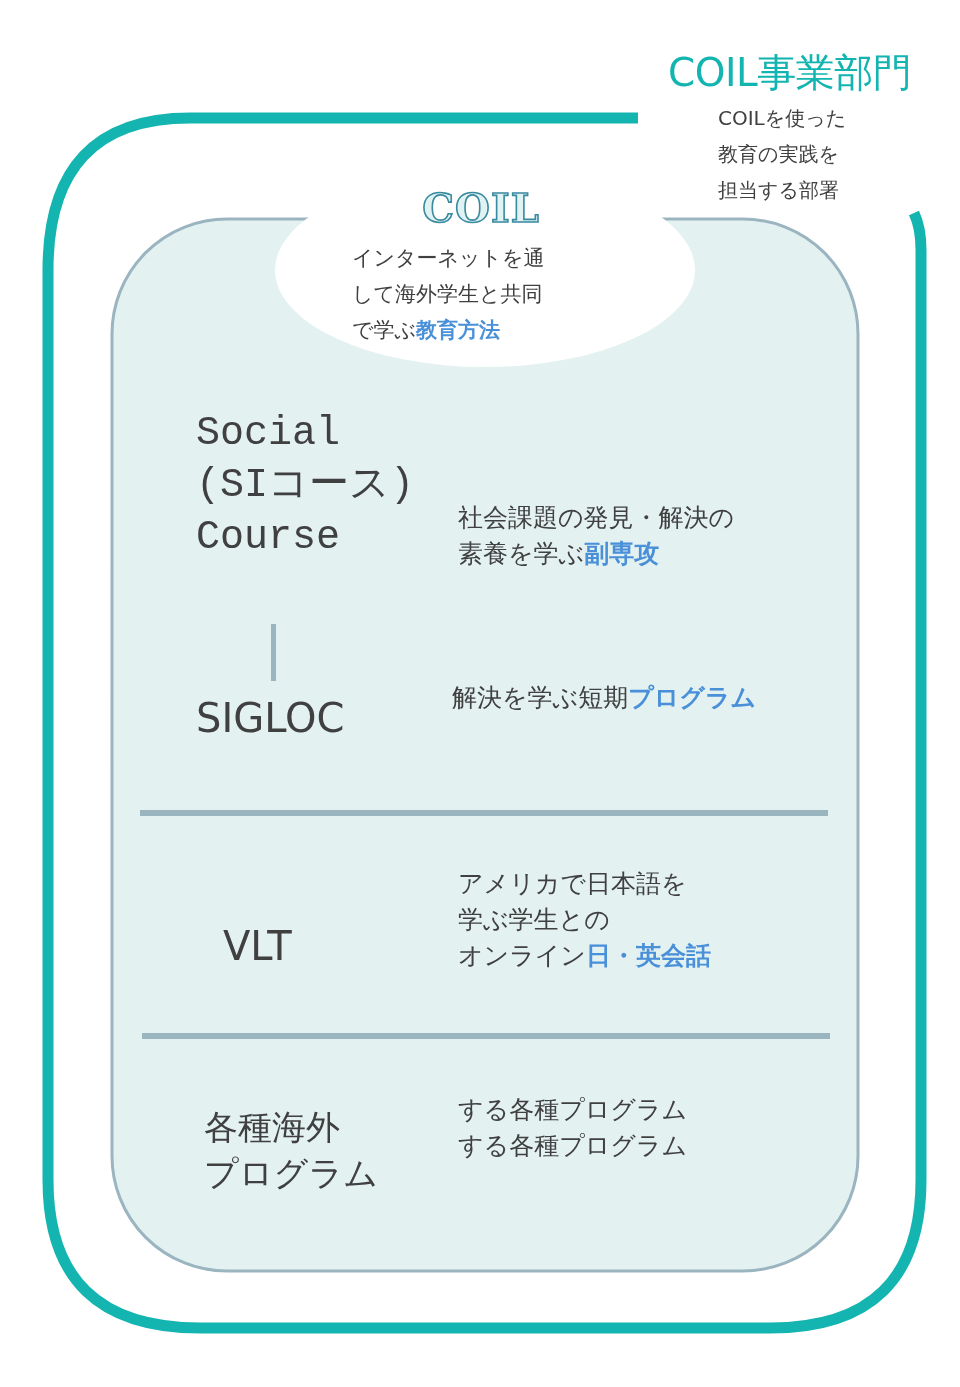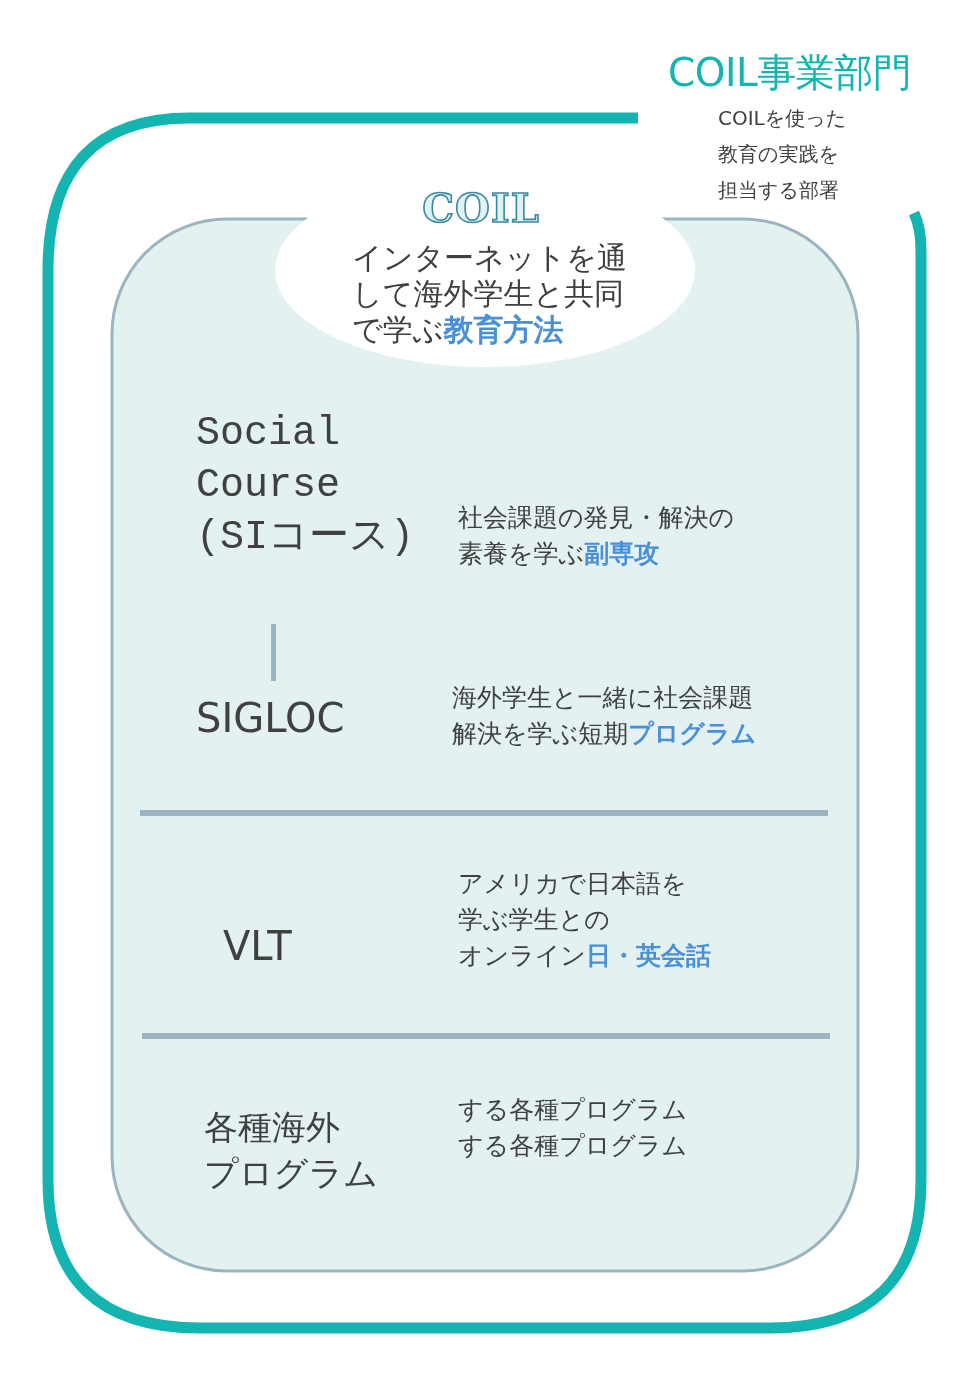--- a/index.html
+++ b/index.html
@@ -4,21 +4,21 @@
 <style>
   html, body { margin: 0; padding: 0; background: #ffffff; }
   body { width: 960px; height: 1387px; position: relative; overflow: hidden;
          font-family: "DejaVu Sans", "Liberation Sans", sans-serif; color: #404040; }
   .abs { position: absolute; }
   svg.frame { position: absolute; left: 0; top: 0; }
   .title { left: 668px; top: 48px; font-size: 39px; color: #14b5b0; line-height: 50px; white-space: nowrap; letter-spacing: -0.5px; }
   .subtitle { left: 718px; top: 100px; font-size: 20px; line-height: 36px; color: #404040; white-space: nowrap; }
   .subtitle div { height: 36px; }
   .coil-logo { left: 420px; top: 180px; width: 122px; height: 50px; }
-  .bubble-text { left: 352px; top: 240px; font-size: 30px; line-height: 36px; white-space: nowrap; }
+  .bubble-text { left: 352px; top: 240px; font-size: 21px; line-height: 36px; white-space: nowrap; }
   .bubble-text div { height: 36px; }
   .hl { color: #4a90d9; font-weight: bold; }
   .prog-name { font-size: 40px; line-height: 52px; color: #404040; white-space: nowrap; }
   .desc { font-size: 25px; line-height: 36px; white-space: nowrap; color: #404040; }
   .desc div { height: 36px; }
   .connector { left: 271px; top: 624px; width: 5px; height: 57px; background: #9bb5c0; }
   .divider { height: 6px; background: #9bb5c0; }
   .jp-name { font-size: 34px; line-height: 46px; white-space: nowrap; color: #404040; }
 </style>
 </head>
@@ -45,33 +45,32 @@
 </svg>
 
 <div class="abs bubble-text">
   <div>インターネットを通</div>
   <div>して海外学生と共同</div>
   <div><span>で学ぶ</span><span class="hl">教育方法</span></div>
 </div>
 
 <div class="abs prog-name" style="left:196px; top:408px;font-family:Liberation Mono, monospace;">
   <div>Social</div>
+  <div>(SIコース)</div>
   <div>Course</div>
-  <div>(SIコース)</div>
 </div>
 <div class="abs desc" style="left:458px; top:500px;">
   <div>社会課題の発見・解決の</div>
   <div><span>素養を学ぶ</span><span class="hl">副専攻</span></div>
 </div>
 
 <div class="abs connector"></div>
 
 <div class="abs prog-name" style="left:196px; top:692px;">SIGLOC</div>
 <div class="abs desc" style="left:452px; top:680px;">
-  <div>海外学生と一緒に社会課題</div>
   <div><span>解決を学ぶ短期</span><span class="hl">プログラム</span></div>
 </div>
 
 <div class="abs divider" style="left:140px; top:810px; width:688px;"></div>
 
 <div class="abs prog-name" style="left:223px; top:900px;margin-top:20px;">VLT</div>
 <div class="abs desc" style="left:458px; top:866px;">
   <div>アメリカで日本語を</div>
   <div>学ぶ学生との</div>
   <div><span>オンライン</span><span class="hl">日・英会話</span></div>

